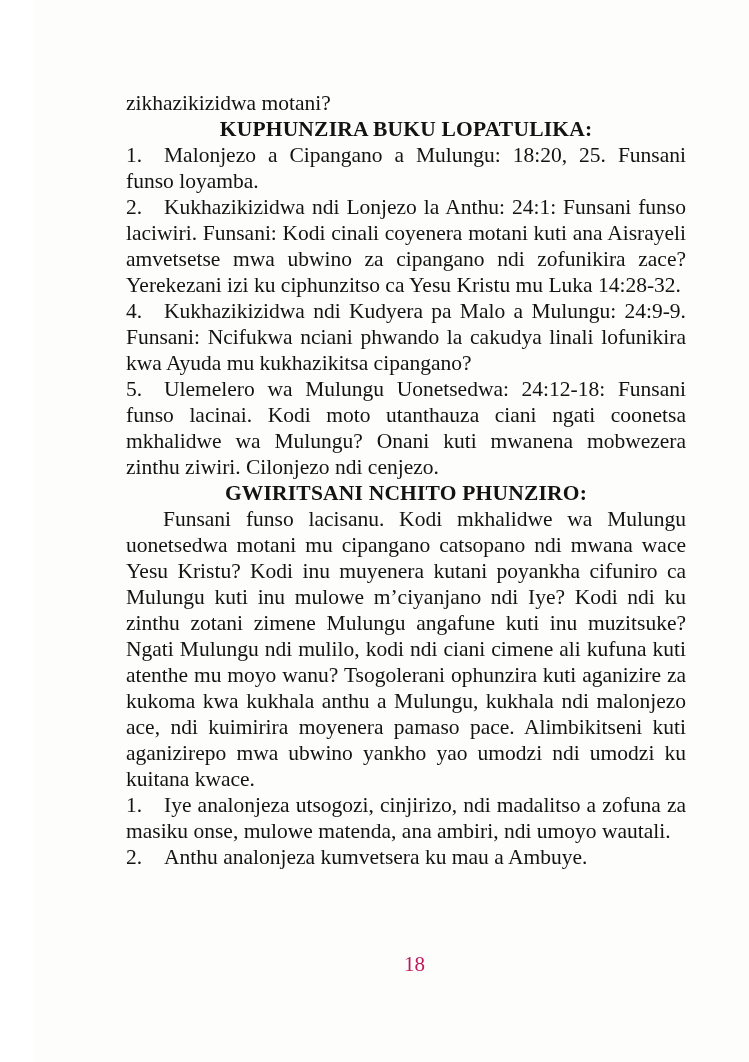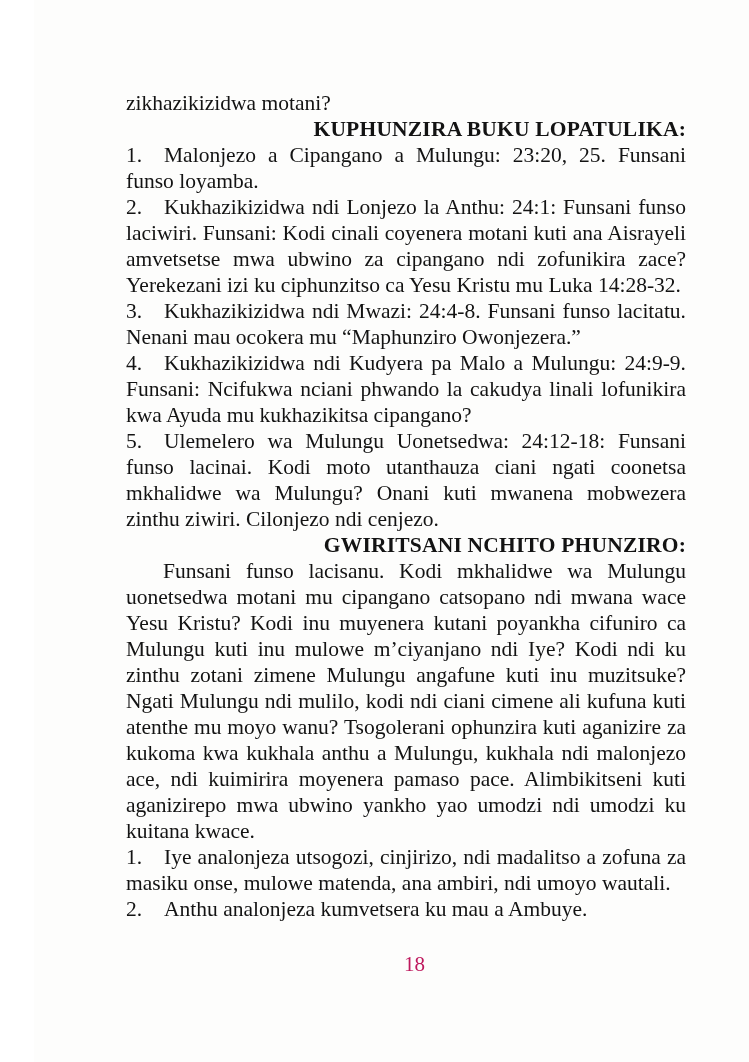--- a/index.html
+++ b/index.html
@@ -32,21 +32,21 @@
   }
   .text-column p,
   .text-column h2 {
     margin: 0;
     padding: 0;
   }
   h2.section-heading {
     font-size: 21.5px;
     line-height: 26px;
     font-weight: bold;
-    text-align: right;
+    text-align: center;
     letter-spacing: 0.2px;
   }
   p.numbered-item .item-number {
     display: inline-block;
     width: 38px;
   }
   p.indent-para {
     text-indent: 37px;
   }
   .page-number {
@@ -66,25 +66,24 @@
 <body>
 
 <div class="scan-page">
 
   <div class="text-column">
 
     <p>zikhazikizidwa motani?</p>
 
     <h2 class="section-heading">KUPHUNZIRA BUKU LOPATULIKA:</h2>
 
-    <p class="numbered-item"><span class="item-number">1.</span><span>Malonjezo a Cipangano a Mulungu: 23:20, 25. Funsani funso loyamba.</span></p>
+    <p class="numbered-item"><span class="item-number">1.</span><span>Malonjezo a Cipangano a Mulungu: 18:20, 25. Funsani funso loyamba.</span></p>
 
     <p class="numbered-item"><span class="item-number">2.</span><span>Kukhazikizidwa ndi Lonjezo la Anthu: 24:1: Funsani funso laciwiri. Funsani: Kodi cinali coyenera motani kuti ana Aisrayeli amvetsetse mwa ubwino za cipangano ndi zofunikira zace? Yerekezani izi ku ciphunzitso ca Yesu Kristu mu Luka 14:28-32.</span></p>
 
-    <p class="numbered-item"><span class="item-number">3.</span><span>Kukhazikizidwa ndi Mwazi: 24:4-8. Funsani funso lacitatu. Nenani mau ocokera mu “Maphunziro Owonjezera.”</span></p>
 
     <p class="numbered-item"><span class="item-number">4.</span><span>Kukhazikizidwa ndi Kudyera pa Malo a Mulungu: 24:9-9. Funsani: Ncifukwa nciani phwando la cakudya linali lofunikira kwa Ayuda mu kukhazikitsa cipangano?</span></p>
 
     <p class="numbered-item"><span class="item-number">5.</span><span>Ulemelero wa Mulungu Uonetsedwa: 24:12-18: Funsani funso lacinai. Kodi moto utanthauza ciani ngati coonetsa mkhalidwe wa Mulungu? Onani kuti mwanena mobwezera zinthu ziwiri. Cilonjezo ndi cenjezo.</span></p>
 
     <h2 class="section-heading">GWIRITSANI NCHITO PHUNZIRO:</h2>
 
     <p class="indent-para">Funsani funso lacisanu. Kodi mkhalidwe wa Mulungu uonetsedwa motani mu cipangano catsopano ndi mwana wace Yesu Kristu? Kodi inu muyenera kutani poyankha cifuniro ca Mulungu kuti inu mulowe m’ciyanjano ndi Iye? Kodi ndi ku zinthu zotani zimene Mulungu angafune kuti inu muzitsuke? Ngati Mulungu ndi mulilo, kodi ndi ciani cimene ali kufuna kuti atenthe mu moyo wanu? Tsogolerani ophunzira kuti aganizire za kukoma kwa kukhala anthu a Mulungu, kukhala ndi malonjezo ace, ndi kuimirira moyenera pamaso pace. Alimbikitseni kuti aganizirepo mwa ubwino yankho yao umodzi ndi umodzi ku kuitana kwace.</p>
 
 

